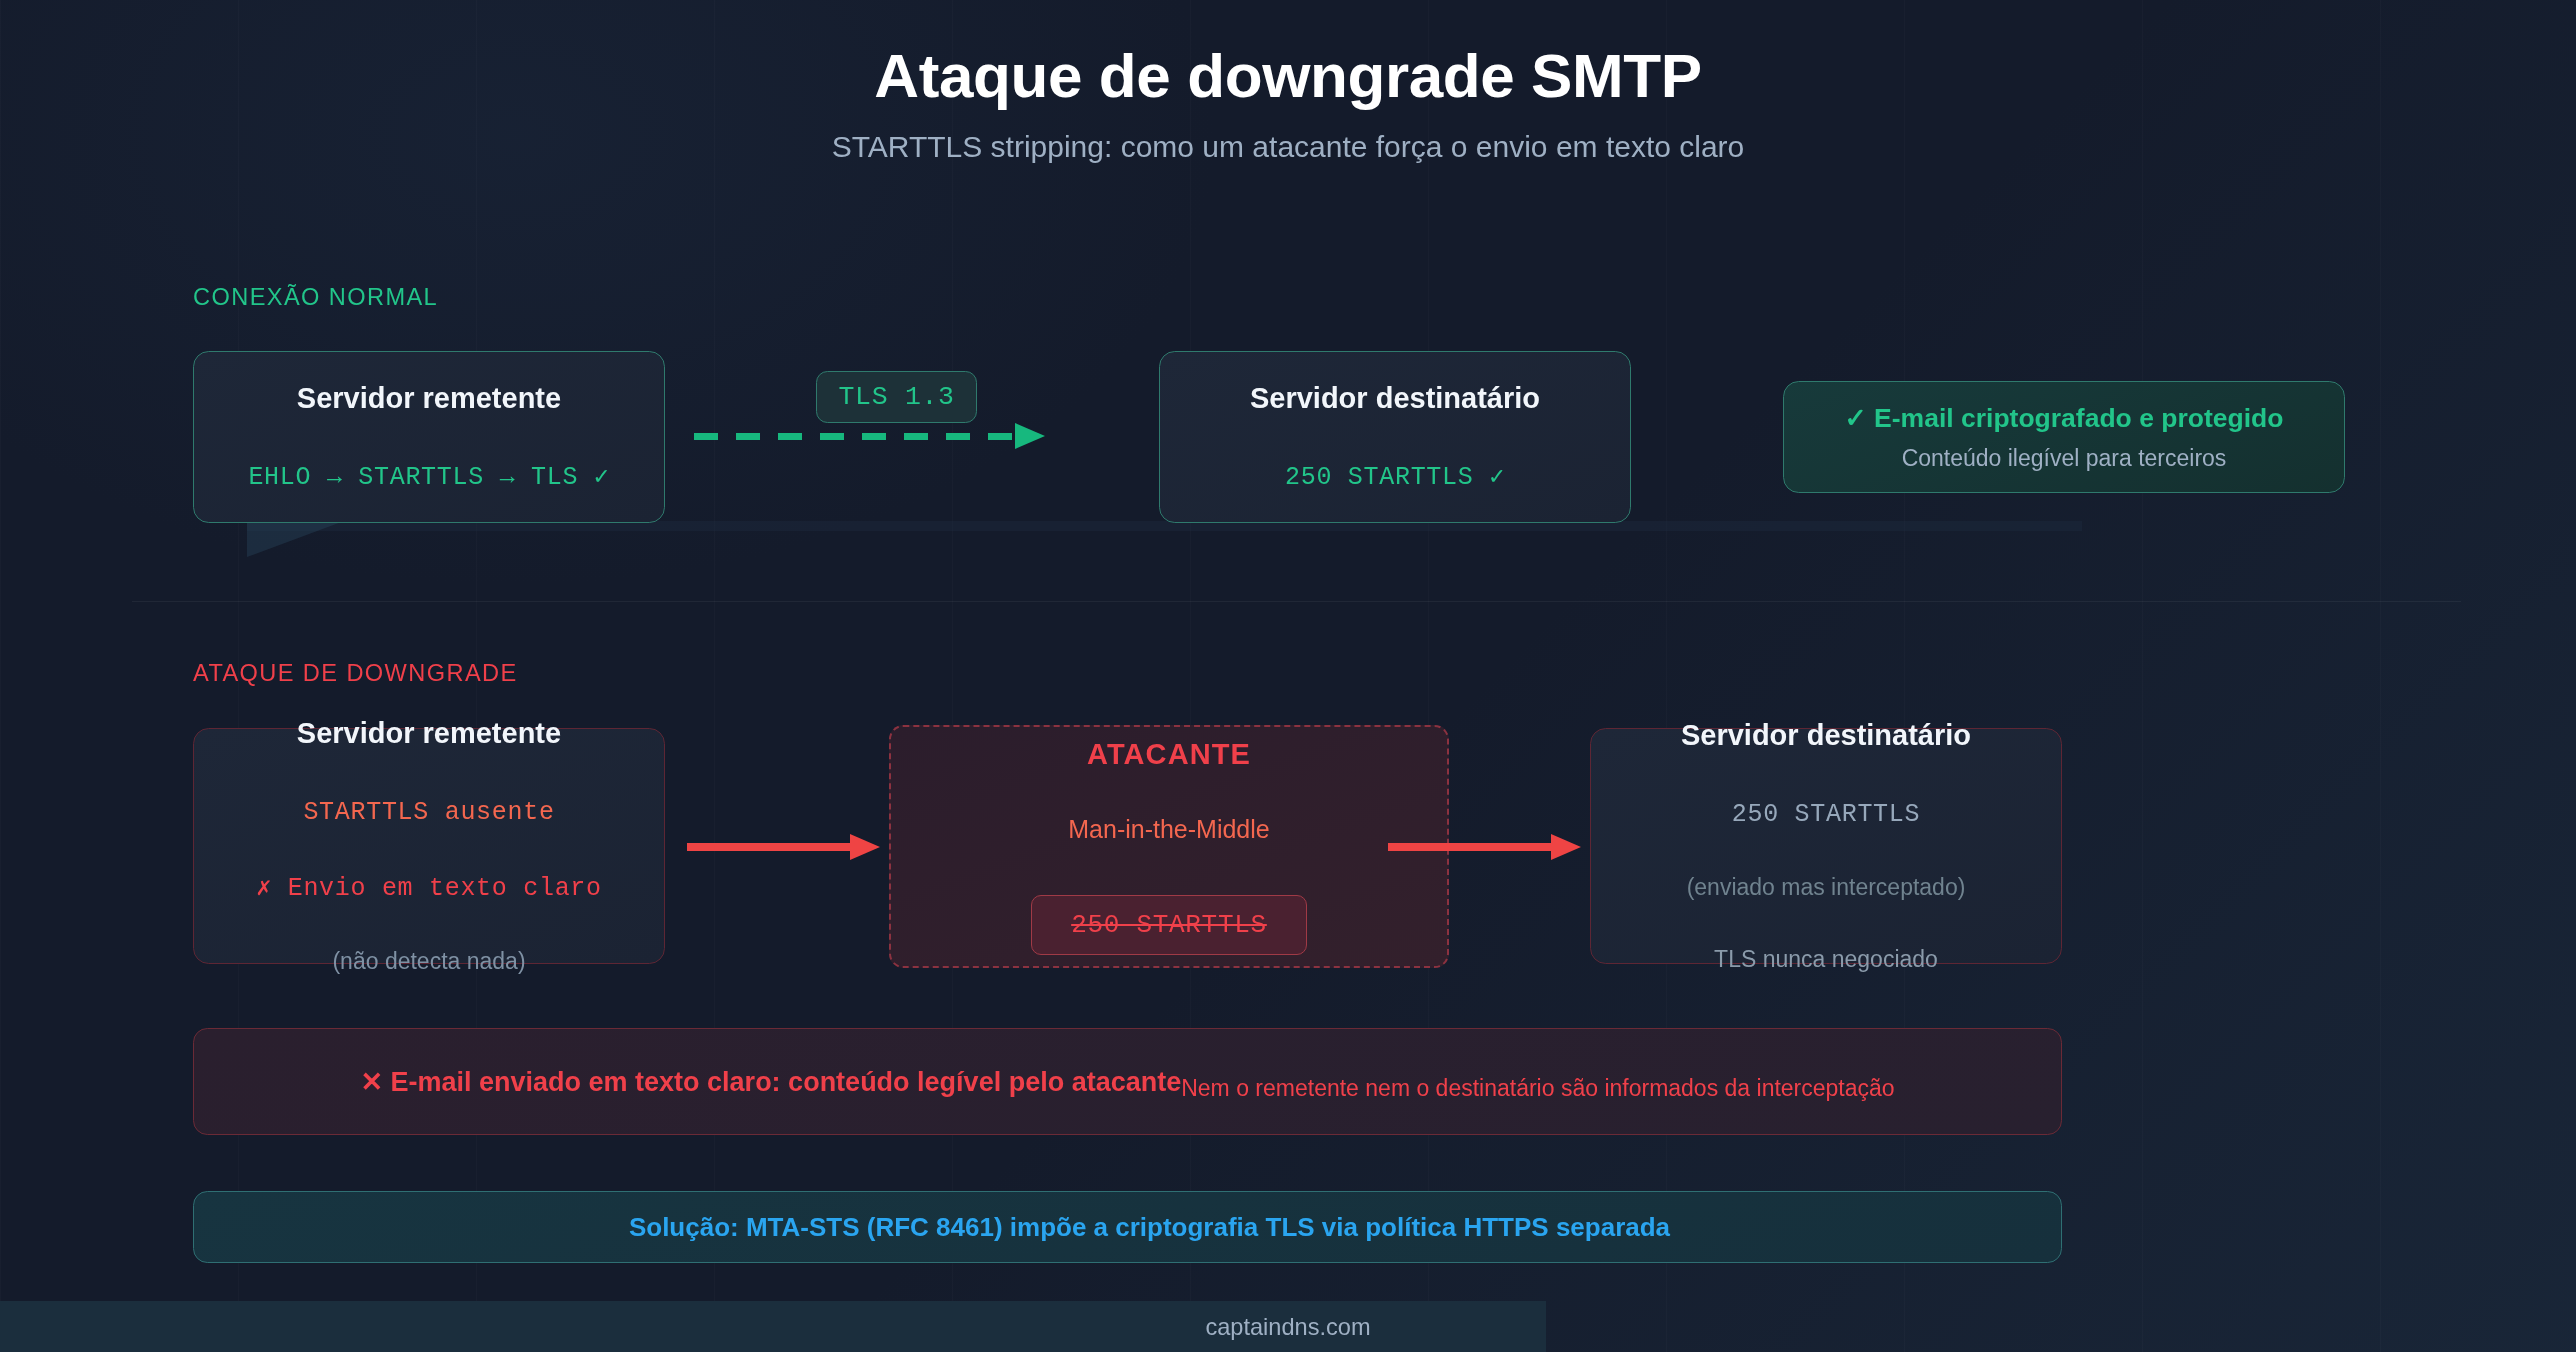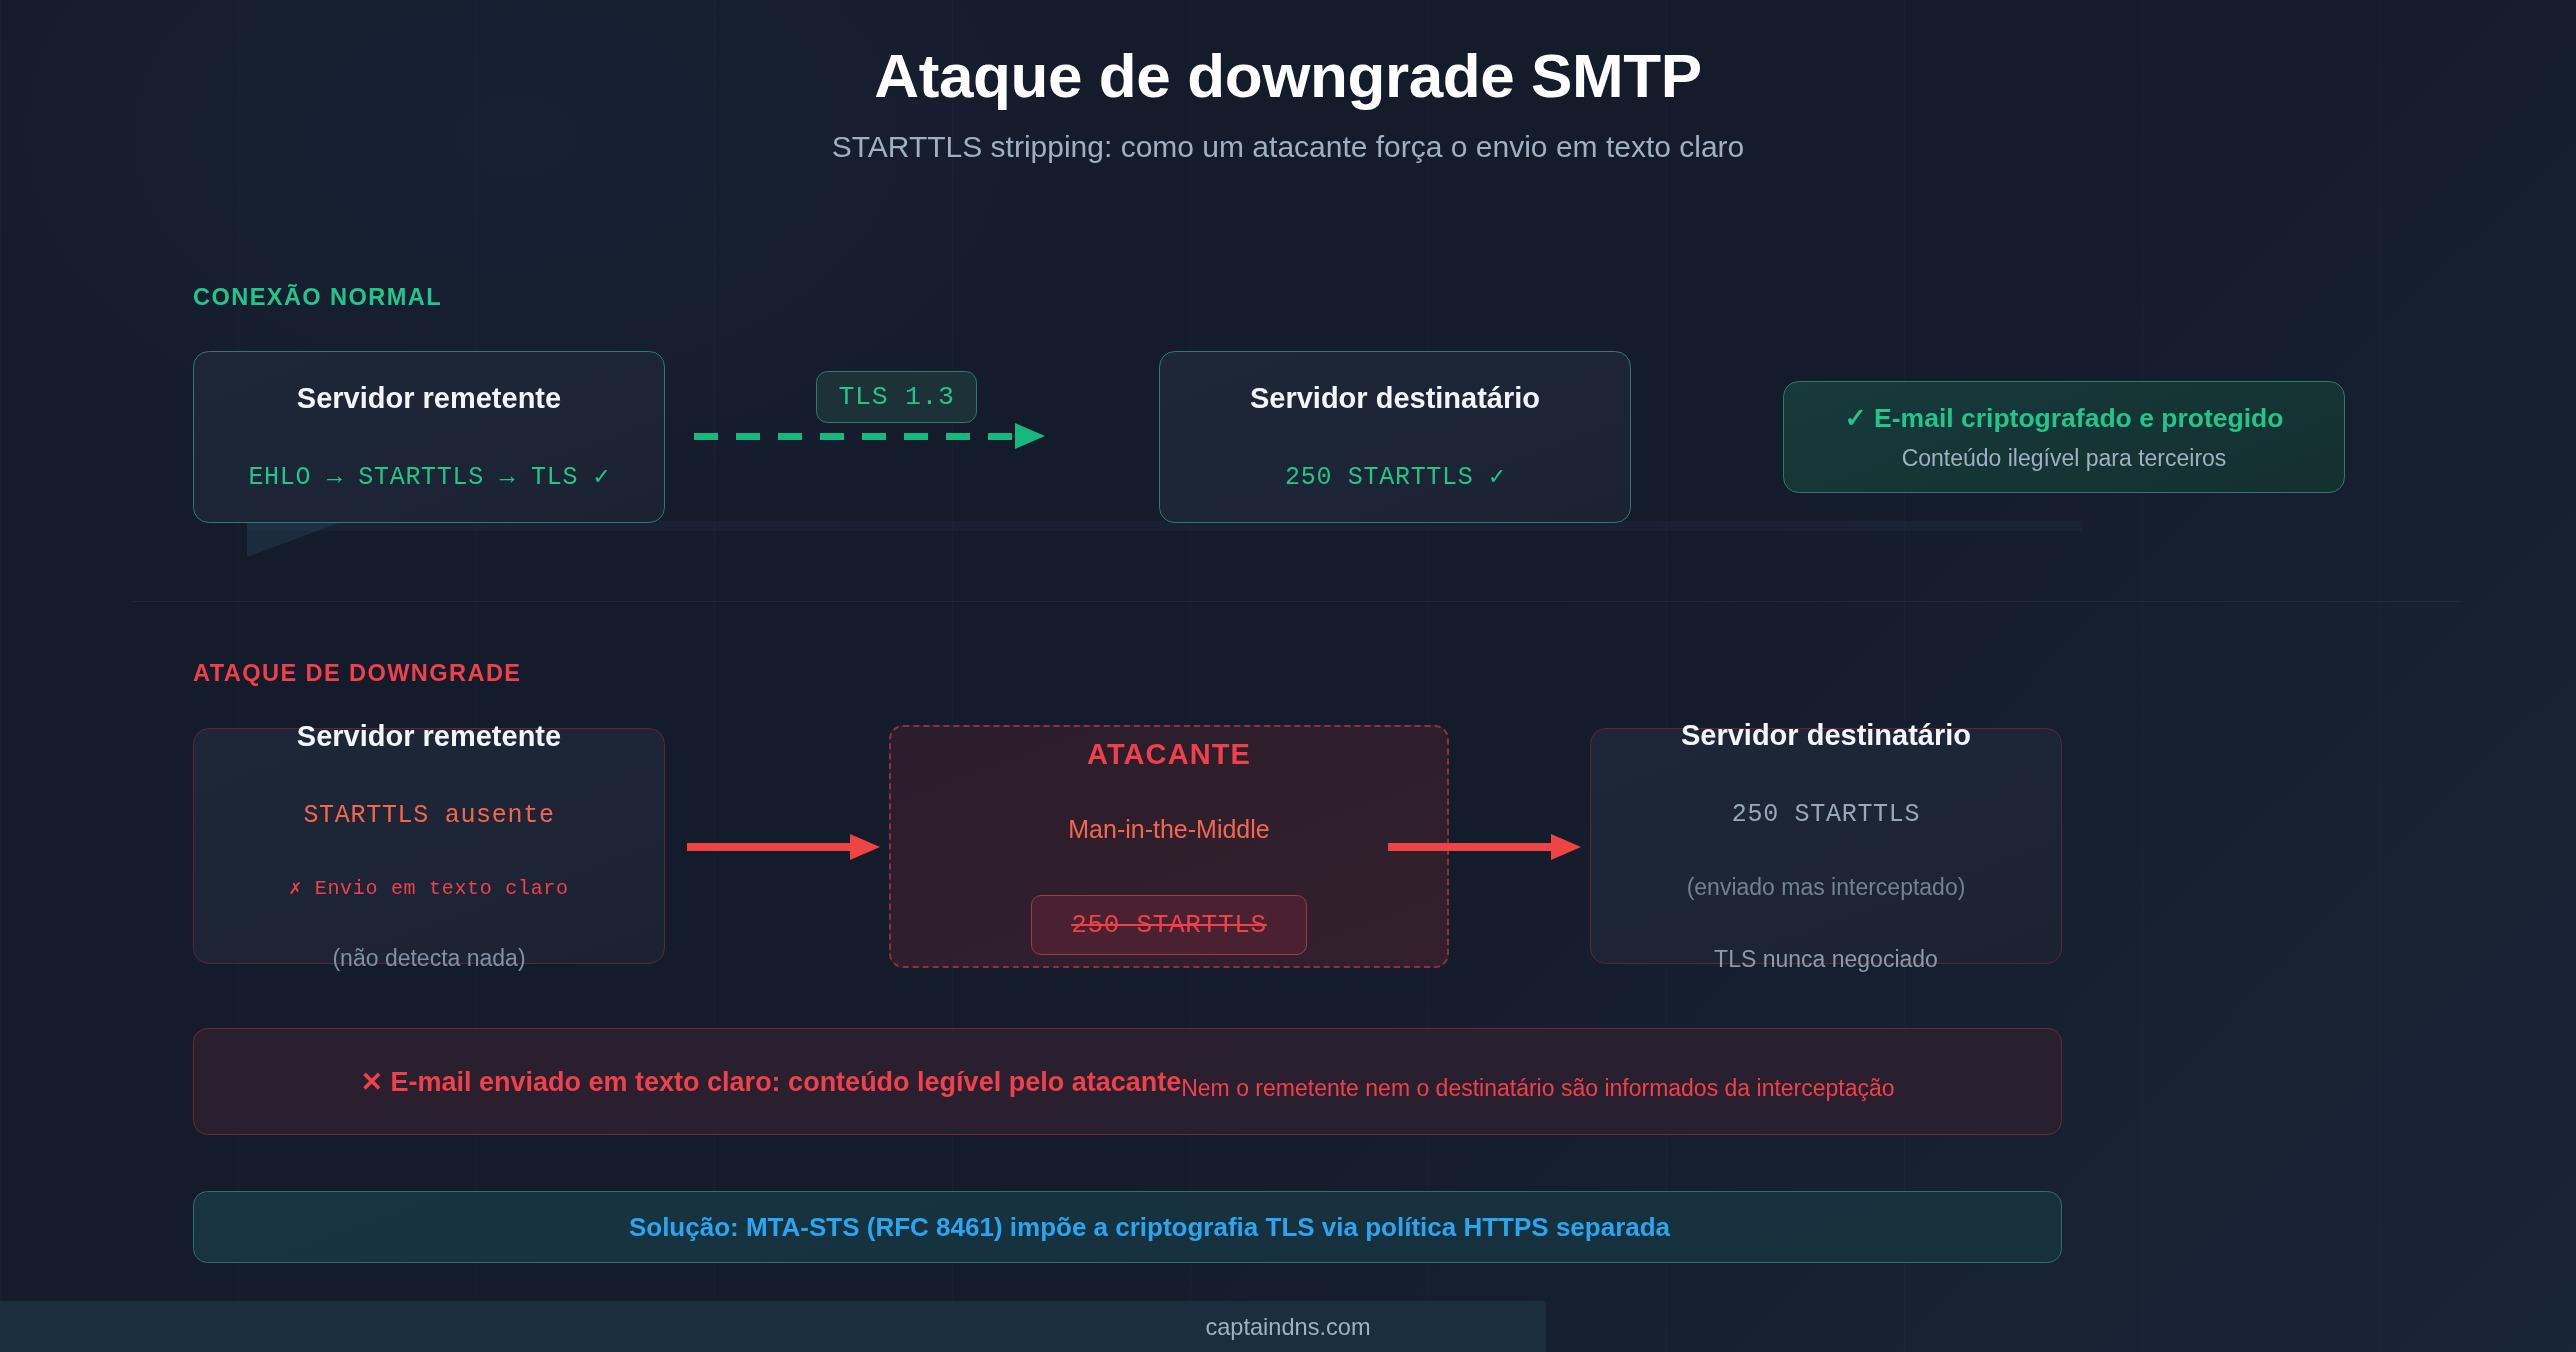--- a/index.html
+++ b/index.html
@@ -40,21 +40,21 @@
     letter-spacing:-0.4px; line-height:1.05;
   }
   .subtitle{
     margin-top:21.5px;
     font-size:30px; color:#9fb0c4; font-weight:400;
   }
 
   
   .sec-label{
     position:absolute;
-    font-size:23.6px; font-weight:700; letter-spacing:1.4px;
+    font-size:23.6px; font-weight:400; letter-spacing:1.4px;
   }
   .sec-label.normal{ left:193px; top:284px; color:#22c58a; }
   .sec-label.attack{ left:193px; top:660px; color:#f0404a; }
 
   
   .divider{
     position:absolute; left:132px; top:601px; width:2329px; height:1.4px;
     background:rgba(255,255,255,0.055);
   }
 
@@ -129,21 +129,21 @@
   .card.n-result .sub{ font-size:23px; color:#9fb0c4; }
 
   
   .card.a-send{
     left:193px; top:728px; width:472px; height:236px;
     background:linear-gradient(160deg,#1e2738 0%,#1b2333 100%);
     border:1.4px solid #5e2634;
   }
   .card.a-send .card-title{ font-size:29px; }
   .card.a-send .l2{ margin-top:23.6px; font-size:25px; color:#f4674f; letter-spacing:0.7px; }
-  .card.a-send .l3{ margin-top:20px; font-size:20px; color:#f0404a; letter-spacing:0.7px; }
+  .card.a-send .l3{ margin-top:20px; font-size:25px; color:#f0404a; letter-spacing:0.7px; }
   .card.a-send .l4{ margin-top:20px; font-size:23px; color:#7f91a4; }
 
   .card.a-mitm{
     left:889px; top:725px; width:560px; height:243px;
     background:linear-gradient(160deg,#2b1d2c 0%,#33202c 100%);
     border:2.1px dashed #8c3240;
     border-radius:14.3px;
   }
   .card.a-mitm .t1{ font-size:29px; font-weight:700; color:#f0404a; letter-spacing:1.1px; }
   .card.a-mitm .t2{ margin-top:18.6px; font-size:25px; color:#f4674f; }

